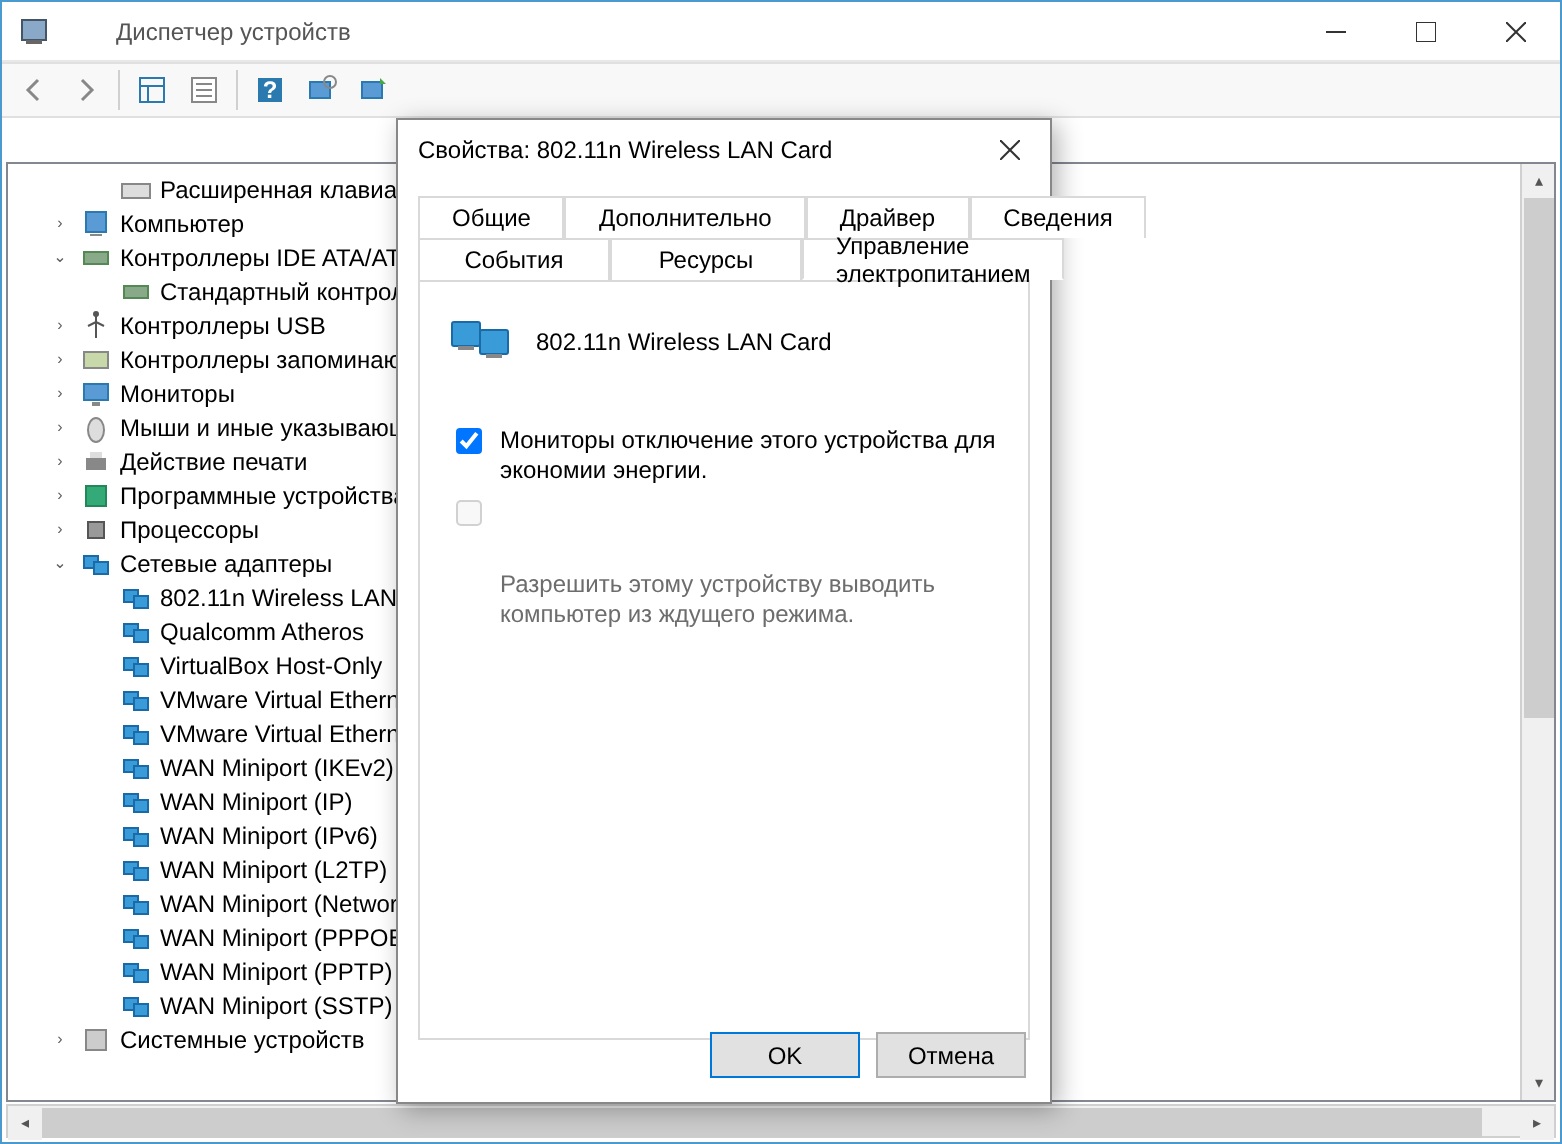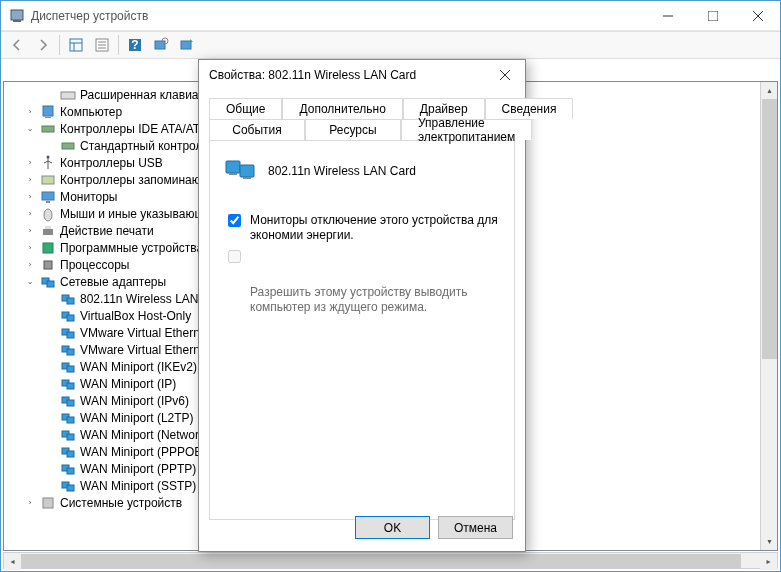--- a/index.html
+++ b/index.html
@@ -1,18 +1,18 @@
 <!DOCTYPE html>
 <html><head>
 <meta charset="utf-8">
 <style>
 * { box-sizing: border-box; font-family: 'Segoe UI', Tahoma, sans-serif; font-size: 12px; }
 body { margin: 0; background: #fff; }
 .window { width: 781px; height: 572px; border: 1px solid #4a9ad0; position: relative; background: #fff; }
-.titlebar { height: 30px; background: #fff; display: flex; align-items: center; padding: 0 0 0 8px; border-bottom: 1px solid #e8e8e8; }
+.titlebar { height: 30px; background: #fff; display: flex; align-items: center; padding: 0 0 0 8px; border-bottom: 1px solid #e8e8e8; gap: 27px; }
 .titlebar-icon { width: 16px; height: 16px; margin-right: 6px; }
 .titlebar-text { flex: 1; color: #555; }
 .window-controls { display: flex; height: 30px; }
 .win-btn { width: 45px; height: 30px; display: flex; align-items: center; justify-content: center; color: #333; }
 .menubar { height: 20px; display: flex; padding: 2px 8px; gap: 2px; }
 .menu-item { padding: 2px 8px; cursor: default; }
 .toolbar { height: 28px; border-top: 1px solid #e0e0e0; border-bottom: 1px solid #e0e0e0; display: flex; align-items: center; padding: 0 4px; gap: 2px; background: #f8f8f8; }
 .tool-btn { width: 24px; height: 22px; border: 1px solid transparent; display: flex; align-items: center; justify-content: center; }
 .tool-sep { width: 1px; height: 20px; background: #d0d0d0; margin: 0 2px; }
 .content { position: absolute; top: 80px; left: 2px; right: 2px; bottom: 20px; border: 1px solid #828790; overflow: hidden; }
@@ -262,20 +262,30 @@
           <span class="tree-label">802.11n Wireless LAN Card</span>
         </div>
         <div class="tree-node indent-2">
           <span class="tree-toggle" style="color: rgb(96, 96, 96);"></span>
           <span class="tree-icon">
             <svg class="ico" viewBox="0 0 16 16">
               <rect x="2" y="4" width="7" height="6" fill="#3a9bd9" stroke="#1a6aa8"></rect>
               <rect x="7" y="7" width="7" height="6" fill="#3a9bd9" stroke="#1a6aa8"></rect>
             </svg>
           </span>
+          <span class="tree-label">Qualcomm Atheros</span>
+        </div>
+        <div class="tree-node indent-2">
+          <span class="tree-toggle" style="color: rgb(96, 96, 96);"></span>
+          <span class="tree-icon">
+            <svg class="ico" viewBox="0 0 16 16">
+              <rect x="2" y="4" width="7" height="6" fill="#3a9bd9" stroke="#1a6aa8"></rect>
+              <rect x="7" y="7" width="7" height="6" fill="#3a9bd9" stroke="#1a6aa8"></rect>
+            </svg>
+          </span>
           <span class="tree-label">VirtualBox Host-Only</span>
         </div>
         <div class="tree-node indent-2">
           <span class="tree-toggle" style="color: rgb(96, 96, 96);"></span>
           <span class="tree-icon">
             <svg class="ico" viewBox="0 0 16 16">
               <rect x="2" y="4" width="7" height="6" fill="#3a9bd9" stroke="#1a6aa8"></rect>
               <rect x="7" y="7" width="7" height="6" fill="#3a9bd9" stroke="#1a6aa8"></rect>
             </svg>
           </span>

